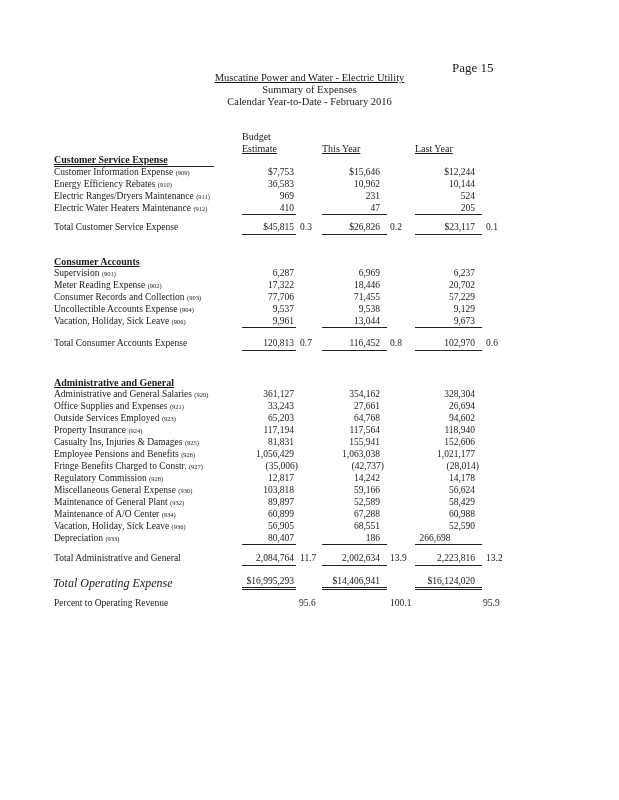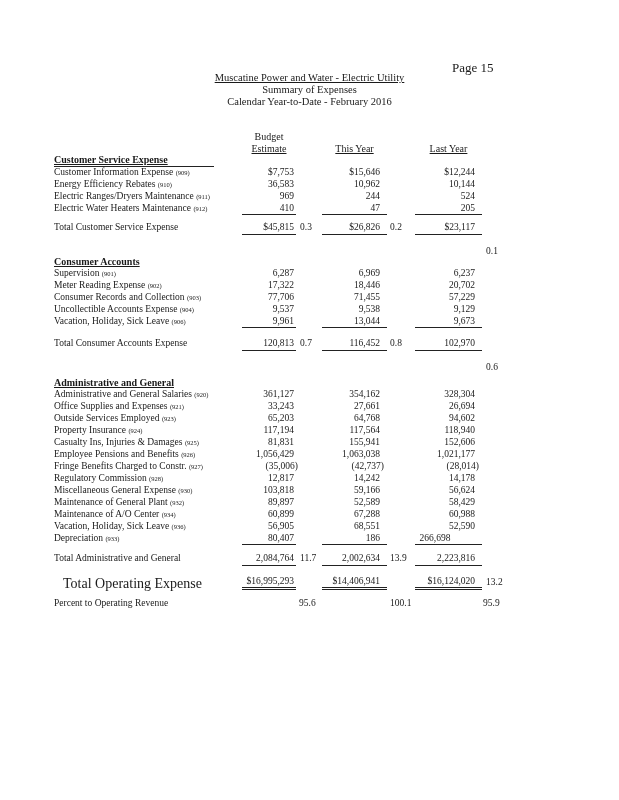--- a/index.html
+++ b/index.html
@@ -8,44 +8,44 @@
     font-family: "Liberation Serif", "DejaVu Serif", serif;
     color: #1a1a1a;
   }
   .abs { position: absolute; white-space: nowrap; }
   .page-no { left: 452px; top: 60px; font-size: 13px; }
   .title { left: 0; width: 619px; text-align: center; font-size: 10.5px; line-height: 12px; }
   .t1 { top: 72px; text-decoration: underline; }
   .t2 { top: 84px; }
   .t3 { top: 96px; }
 
-  .colhead { font-size: 10px; text-align: center; line-height: 12px; }
+  .colhead { font-size: 10px; line-height: 12px; }
 
   .label { left: 54px; font-size: 9.5px; line-height: 11px; }
   .label .code { font-size: 6.5px; }
   .section-title { left: 54px; font-size: 10px; font-weight: bold; text-decoration: underline; }
   .sec-rule { position: absolute; left: 54px; height: 1px; background: #222; }
 
   .num { font-size: 9.5px; text-align: right; line-height: 11px; }
   .c1 { left: 214px; width: 80px; }
   .c2 { left: 300px; width: 80px; }
   .c3 { left: 395px; width: 80px; }
   .pct { font-size: 9.5px; line-height: 11px; }
   .p1 { left: 300px; }
   .p2 { left: 390px; }
-  .p3 { left: 486px; margin-top: 24px; }
+  .p3 { left: 486px; }
 
   .rule { position: absolute; height: 1px; background: #222; }
   .r1 { left: 242px; width: 54px; }
   .r2 { left: 322px; width: 65px; }
   .r3 { left: 415px; width: 67px; }
   .dbl { border-top: 1px solid #222; border-bottom: 1px solid #222; height: 1px; background: transparent; }
 
   .total-label { left: 54px; font-size: 9.5px; }
-  .indent-label { left: 63px; font-size: 14px; }
+  .indent-label { left: 53px; font-size: 12px; font-style: italic; }
 </style>
 </head>
 <body>
 
 <div>
 
   <div class="abs page-no">Page 15</div>
 
   <div class="abs title t1">Muscatine Power and Water - Electric Utility</div>
   <div class="abs title t2">Summary of Expenses</div>
@@ -69,21 +69,21 @@
   </div>
   <div>
     <div class="abs label" style="top:179px;"><span>Energy Efficiency Rebates</span> <span class="code">(910)</span></div>
     <div class="abs num c1" style="top:179px;">36,583</div>
     <div class="abs num c2" style="top:179px;">10,962</div>
     <div class="abs num c3" style="top:179px;">10,144</div>
   </div>
   <div>
     <div class="abs label" style="top:191px;"><span>Electric Ranges/Dryers Maintenance</span> <span class="code">(911)</span></div>
     <div class="abs num c1" style="top:191px;">969</div>
-    <div class="abs num c2" style="top:191px;">244</div>
+    <div class="abs num c2" style="top:191px;">231</div>
     <div class="abs num c3" style="top:191px;">524</div>
   </div>
   <div>
     <div class="abs label" style="top:203px;"><span>Electric Water Heaters Maintenance</span> <span class="code">(912)</span></div>
     <div class="abs num c1" style="top:203px;">410</div>
     <div class="abs num c2" style="top:203px;">47</div>
     <div class="abs num c3" style="top:203px;">205</div>
   </div>
   <div class="rule r1" style="top:214px;"></div>
   <div class="rule r2" style="top:214px;"></div>

